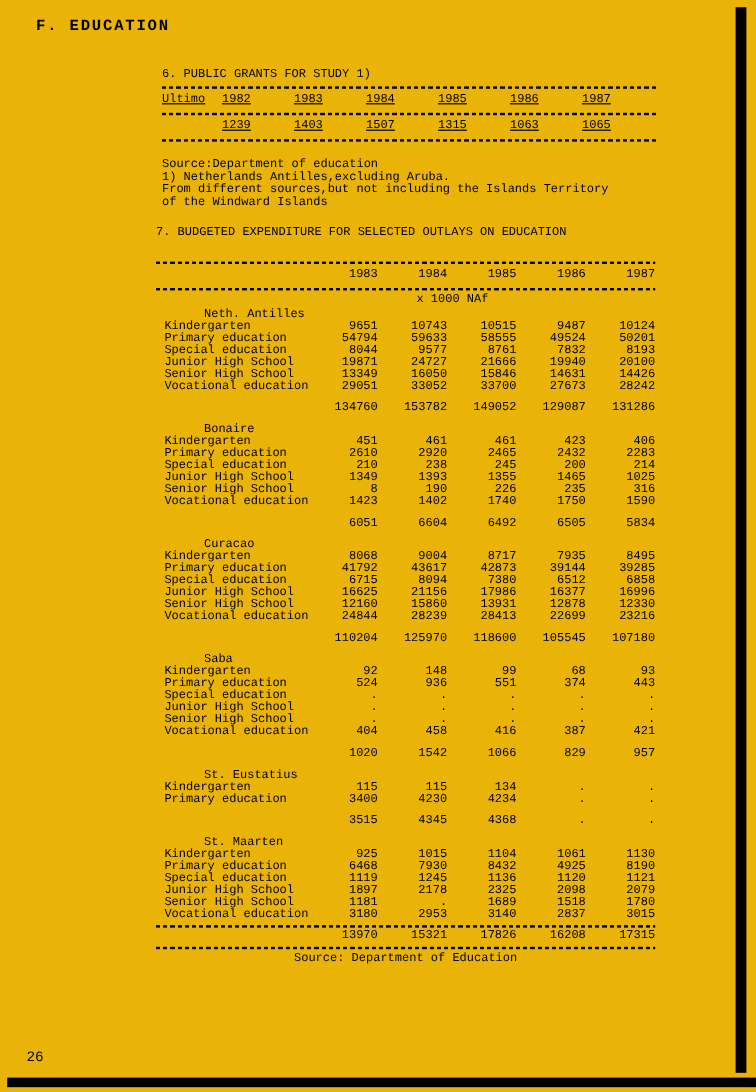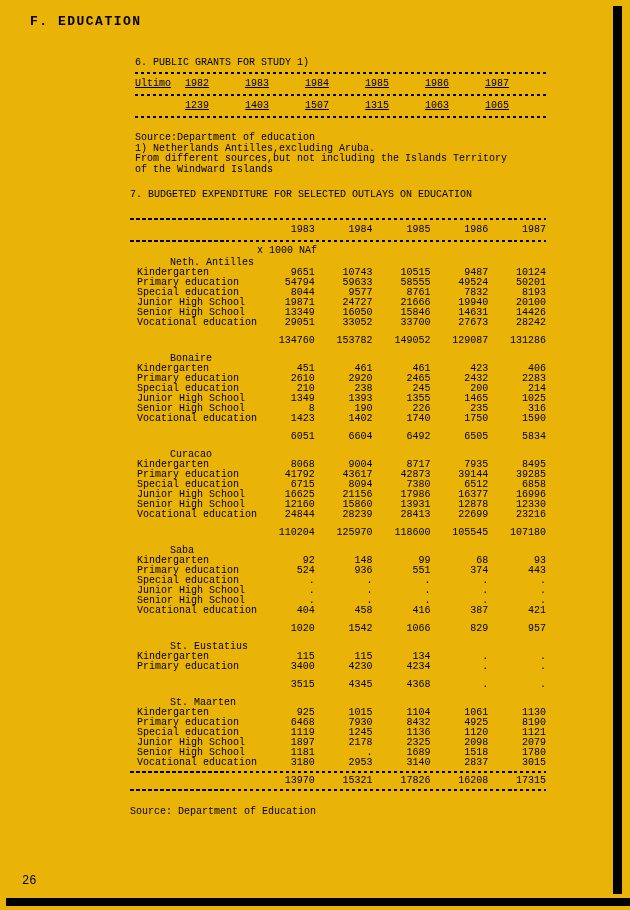--- a/index.html
+++ b/index.html
@@ -27,24 +27,24 @@
   .t6-notes { margin-top:15px; }
 
   
   .t7 { position:absolute; left:130px; top:190px; width:416px; font-size:10px; line-height:10px; }
   .t7-title { white-space:pre; margin-bottom:18px; }
   .t7-row { display:grid; grid-template-columns:127px repeat(5,57.8px); white-space:pre; }
   .t7-row .num { text-align:right; }
   .t7-row .lbl { text-align:left;padding-left:40px; }
   .t7-row.item .lbl { padding-left:7px; }
   .t7-row.years { padding:1px 0; }
-  .t7-unit { margin:1px 0 2px 127px; width:240px; text-align:left; white-space:pre; }
+  .t7-unit { margin:1px 0 2px 127px; width:240px; text-align:center; white-space:pre; }
   .t7-row.totals.gap { margin:8px 0; }
   .t7-body .dash { margin:3px 0; }
-  .t7-source { white-space:pre; margin-top:16px; }
+  .t7-source { white-space:pre; margin-top:4px;text-align:center; }
 </style>
 </head>
 <body>
 
 <div class="page">
 
   <div class="bar-right"></div>
   <div class="bar-bottom"></div>
 
   <div class="page-title">F. EDUCATION</div>

